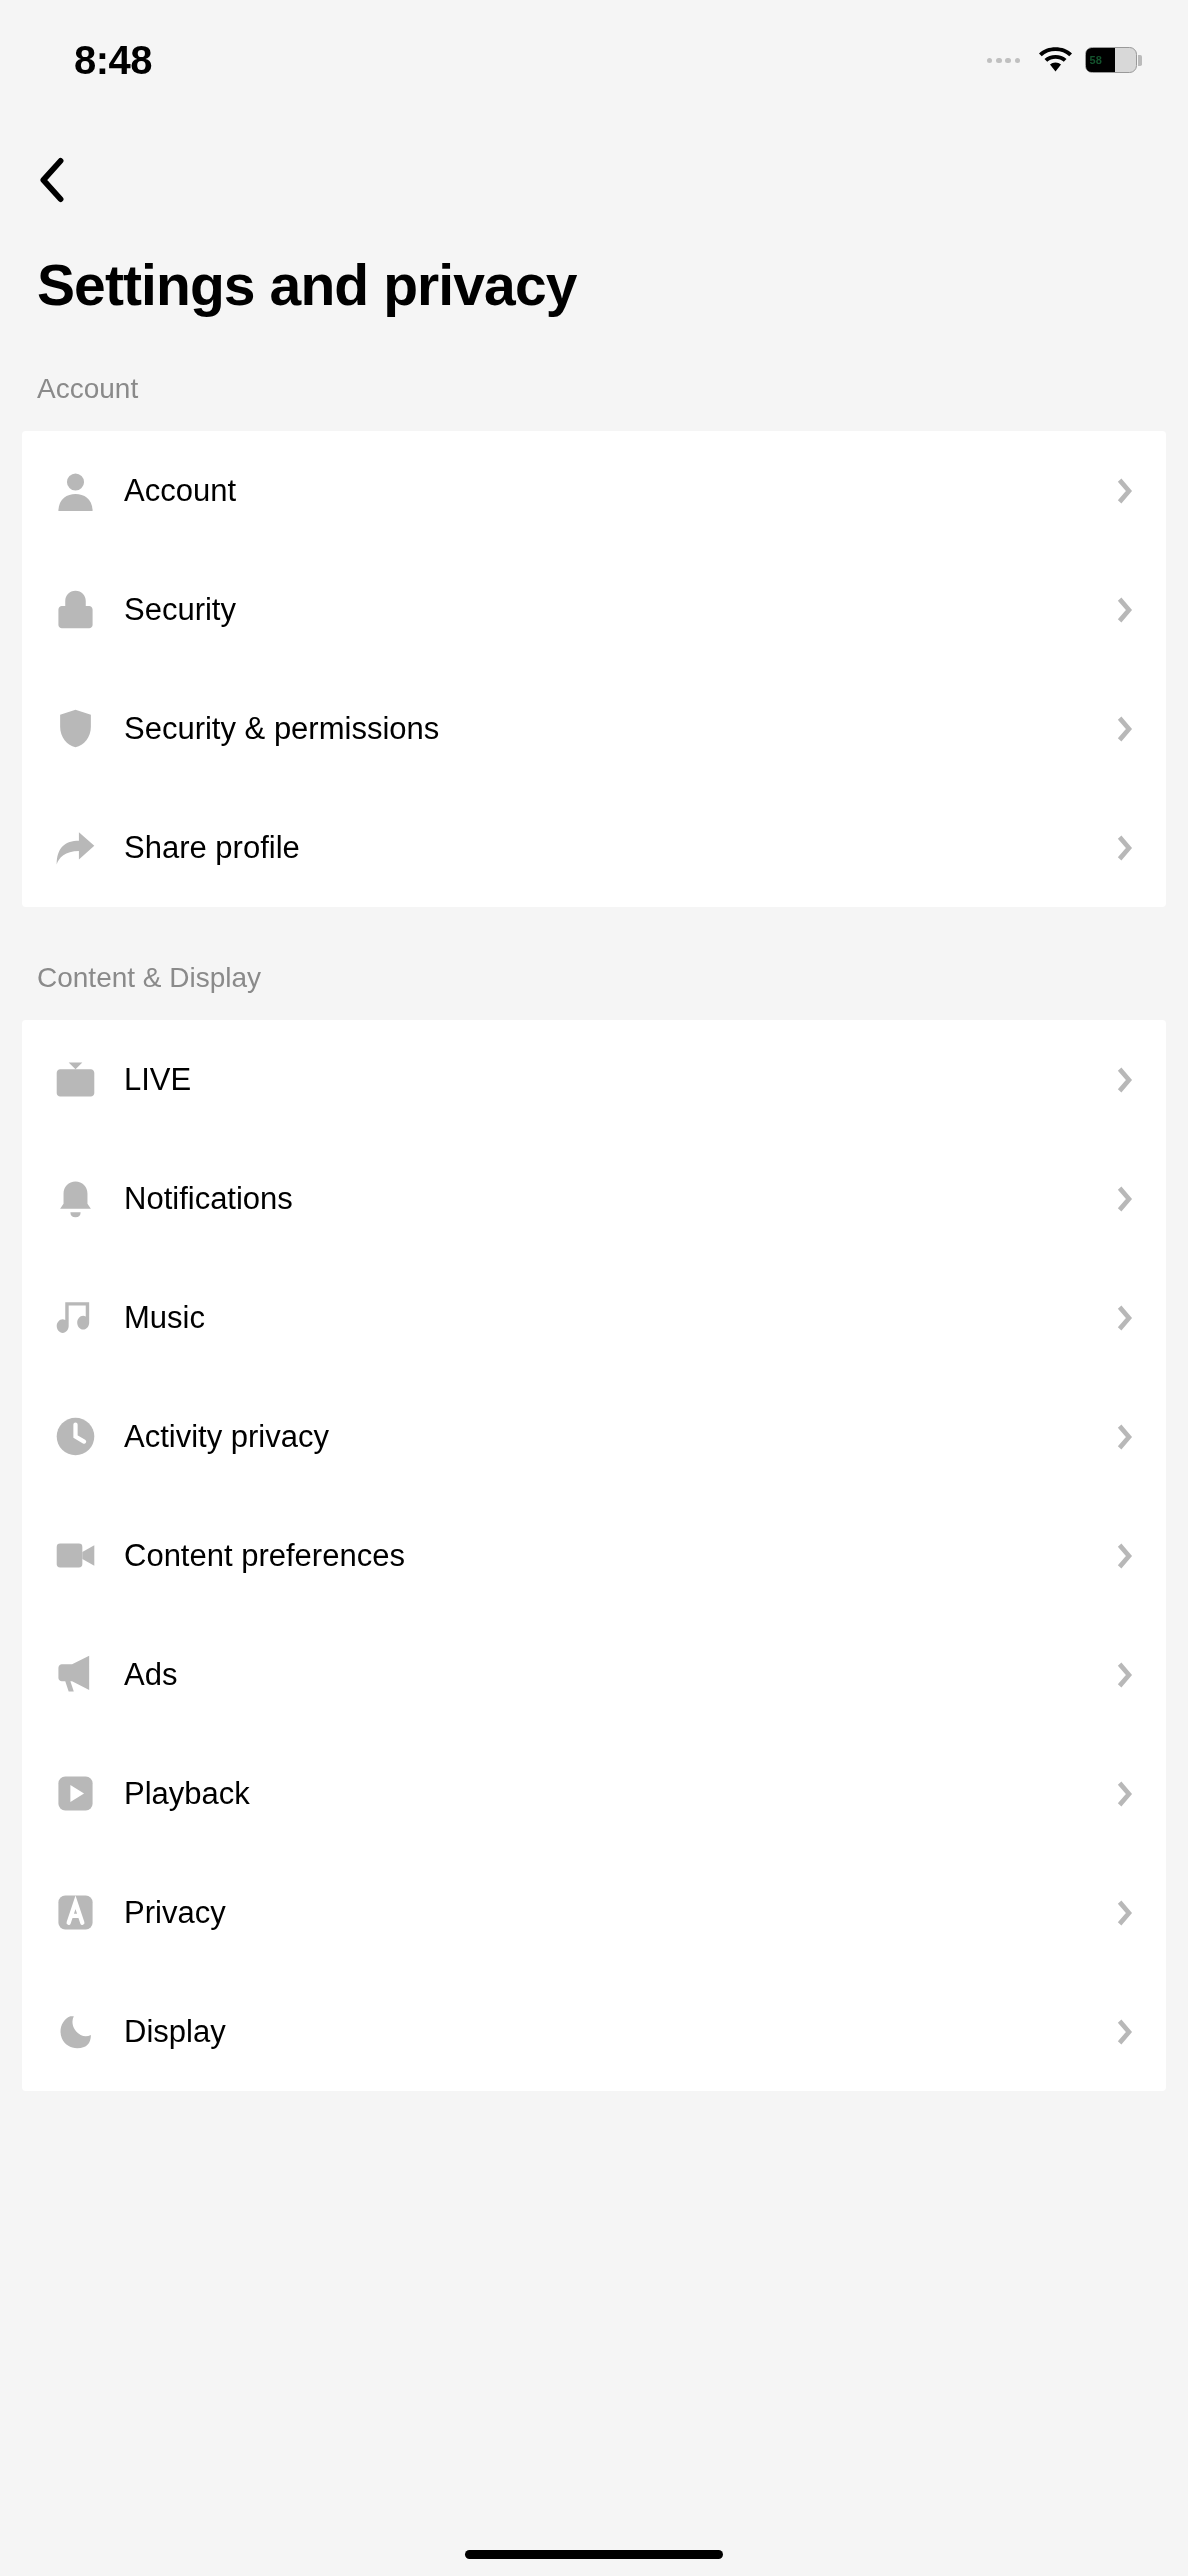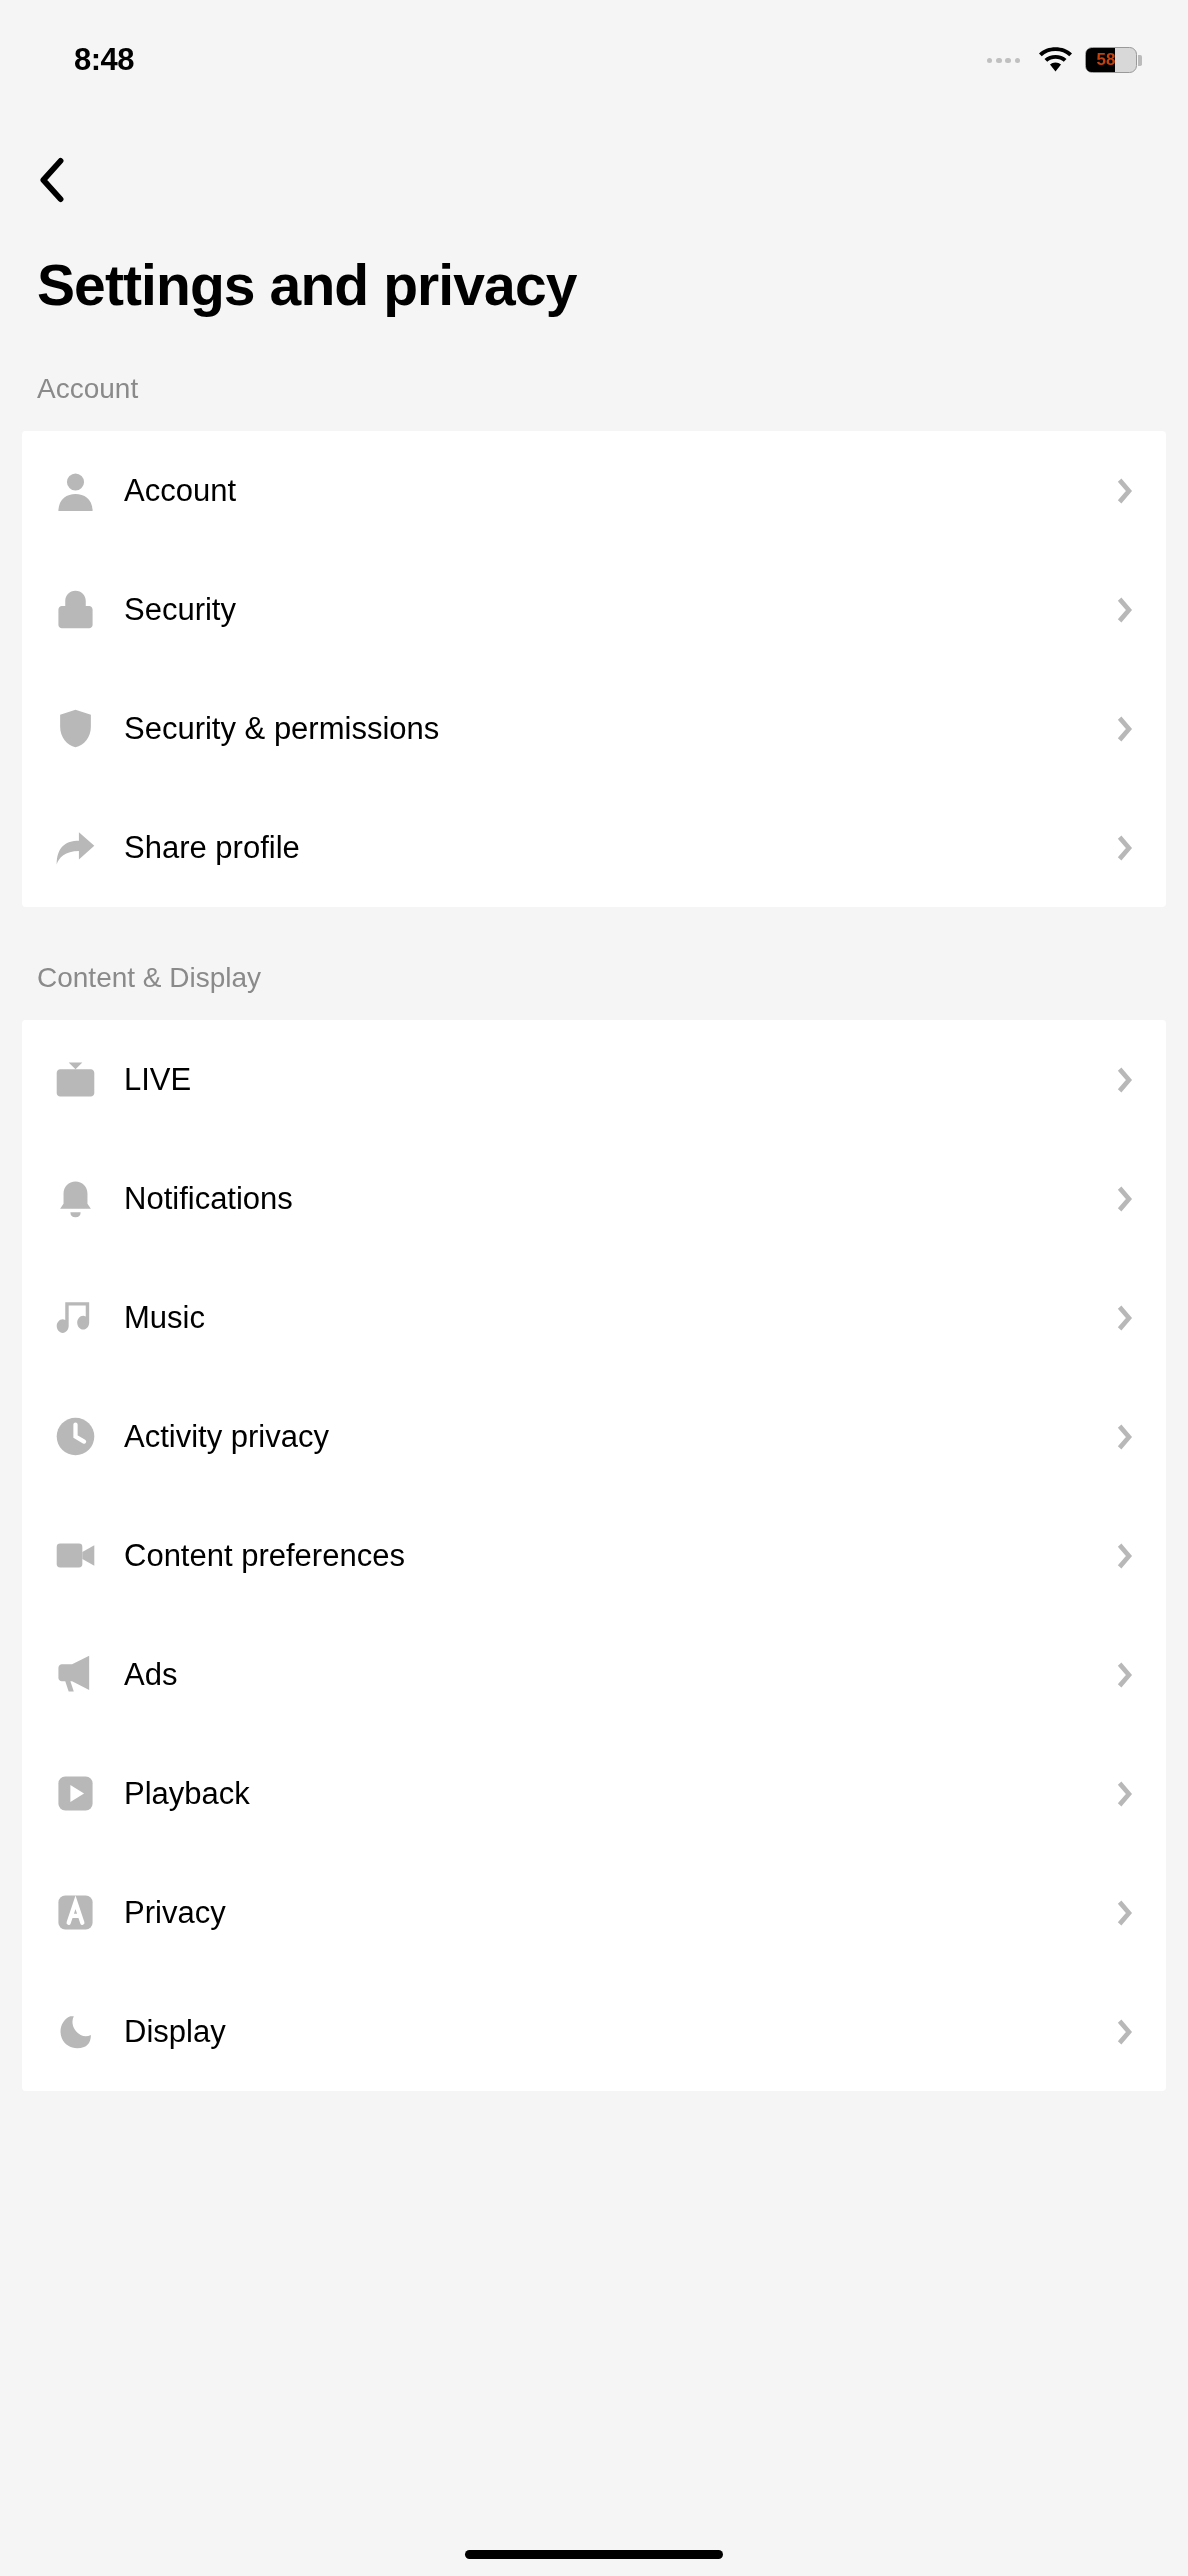--- a/index.html
+++ b/index.html
@@ -17,21 +17,21 @@
       position: relative;
     }
     .status-bar {
       display: flex;
       justify-content: space-between;
       align-items: center;
       padding: 28px 46px 18.4px 74px;
       height: 111px;
     }
     .status-time {
-      font-size: 31px;
+      font-size: 40px;
       font-weight: 600;
       letter-spacing: -0.5px;
     }
     .status-right {
       display: flex;
       align-items: center;
       gap: 13px;
     }
     .status-dots {
       display: flex;
@@ -67,25 +67,25 @@
       top: 0;
       height: 100%;
       width: 58%;
       background: #000;
       border-radius: 5.5px 0 0 5.5px;
       display: flex;
       align-items: center;
       justify-content: center;
     }
     .battery-text {
-      color: #c2410c;
-      font-size: 17px;
+      color: #14532d;
+      font-size: 11px;
       font-weight: 600;
       position: absolute;
-      left: 11px;
+      left: 4px;
       top: 50%;
       transform: translateY(-50%);
     }
     .battery-tip {
       width: 3.7px;
       height: 11px;
       background: #bbb;
       border-radius: 0 1.8px 1.8px 0;
     }
     .back-button {

